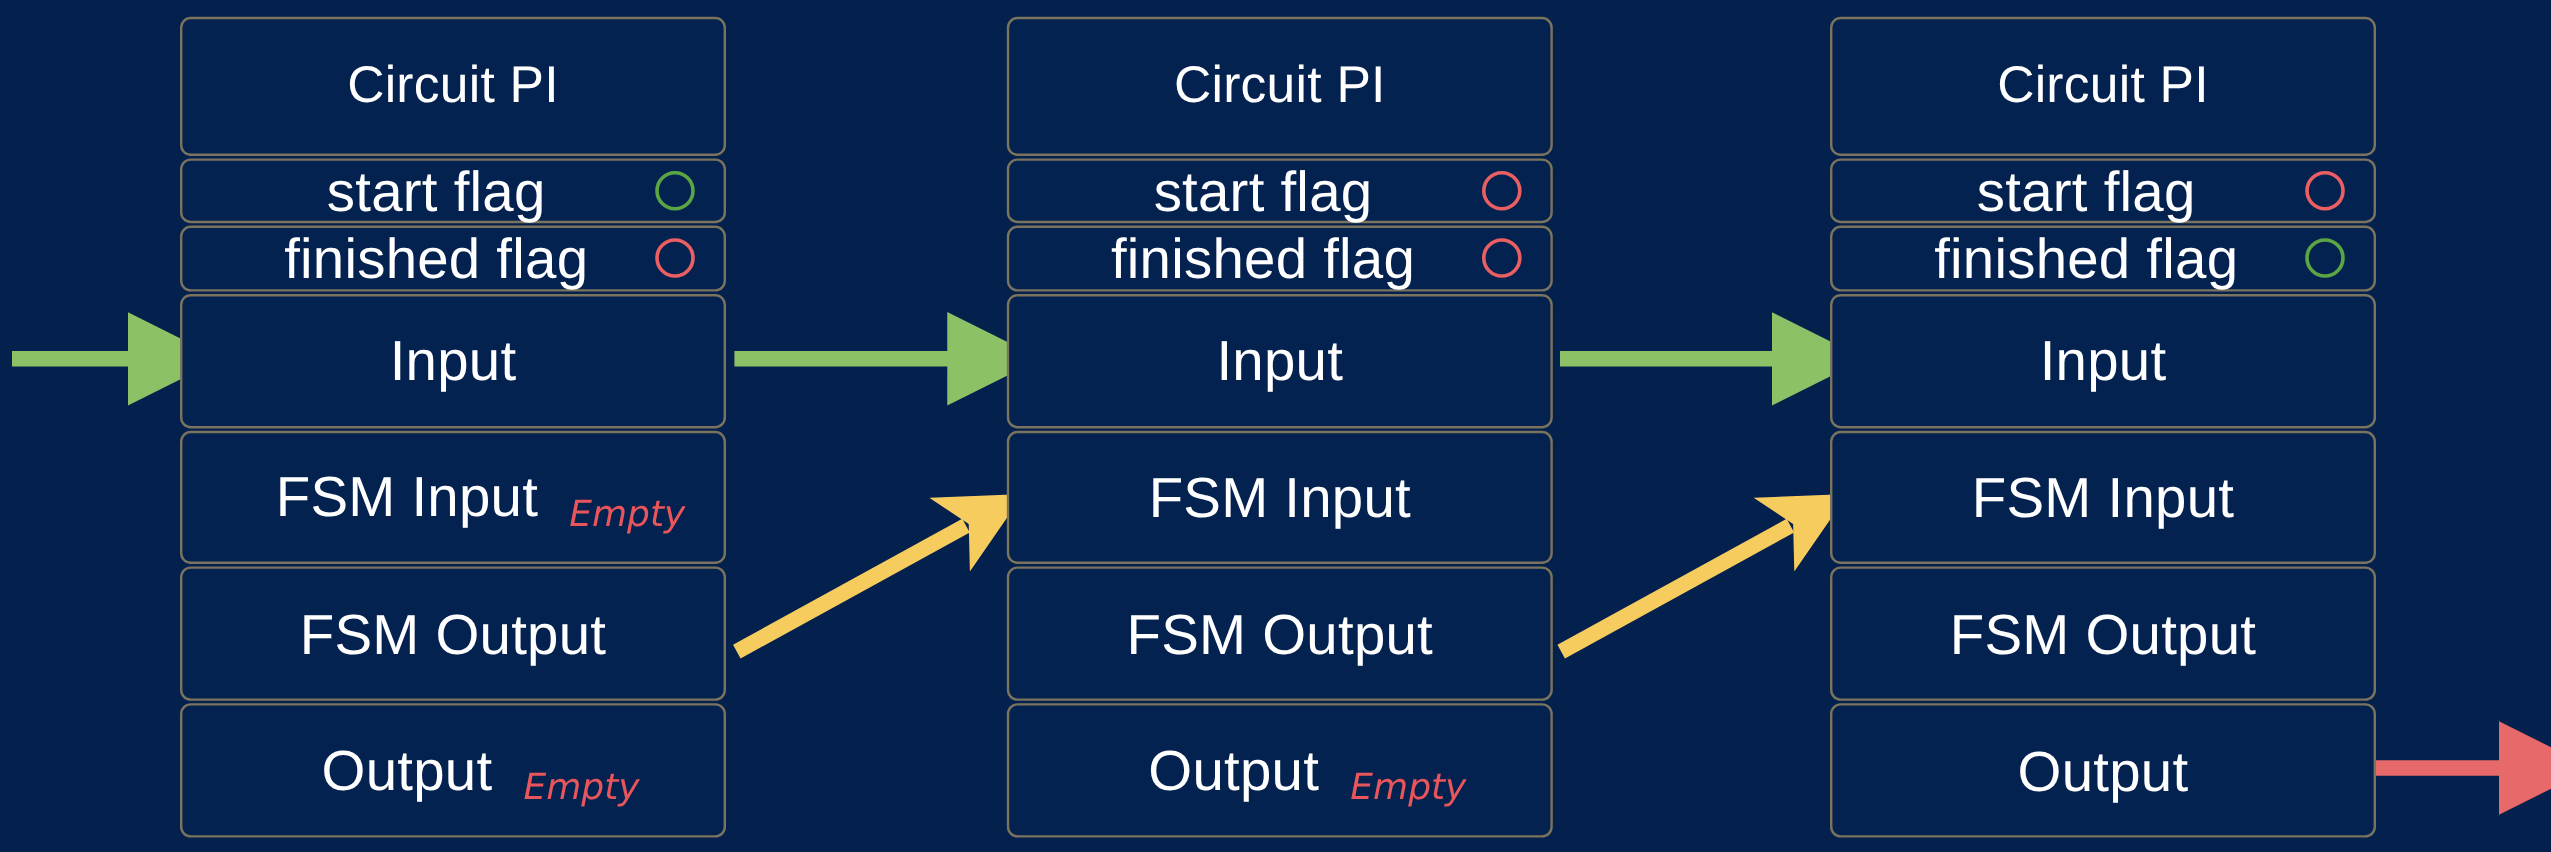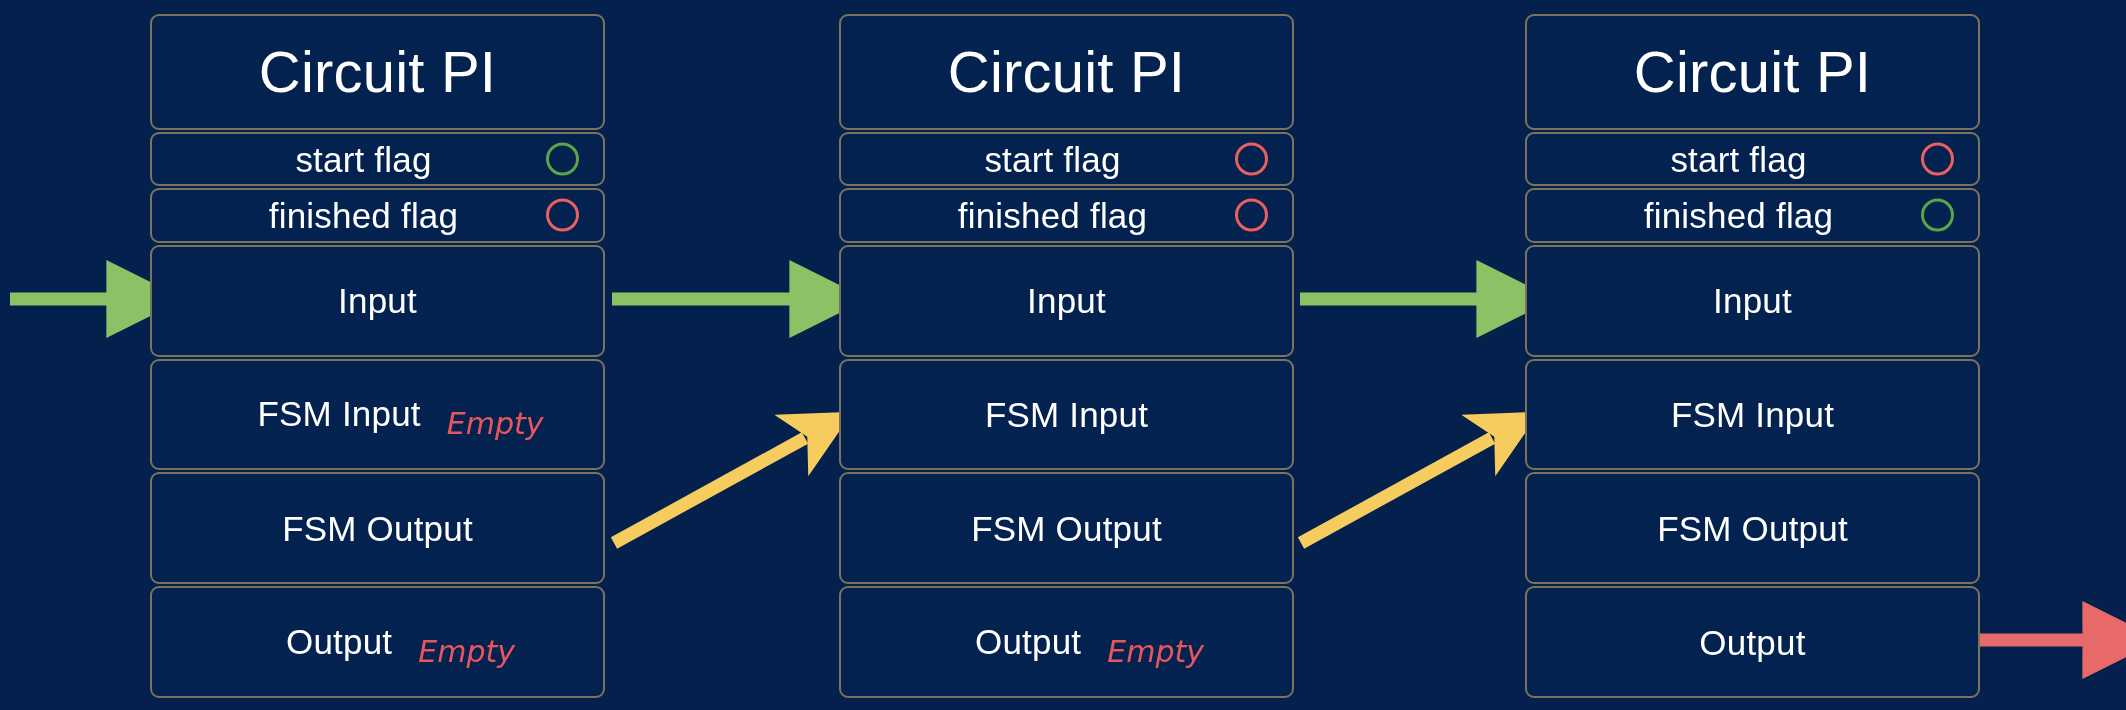--- a/index.html
+++ b/index.html
@@ -36,26 +36,26 @@
     justify-content:center;
   }
   .sec + .sec{margin-top:2px;}
 
   .sec-title{height:117px;}
   .sec-flag{height:55px;}
   .sec-body{height:113px;}
 
   .lbl{
     color:#ffffff;
-    font-size:35px;
+    font-size:47px;
     line-height:1;
     letter-spacing:.2px;
     white-space:nowrap;
   }
-  .lbl-title{font-size:58px;}
+  .lbl-title{font-size:43px;}
 
   
   .sec-flag .lbl{position:relative;left:-14px;}
 
   .bullet{
     position:absolute;
     right:24px;
     top:50%;
     transform:translateY(-50%);
     width:33px;height:33px;

